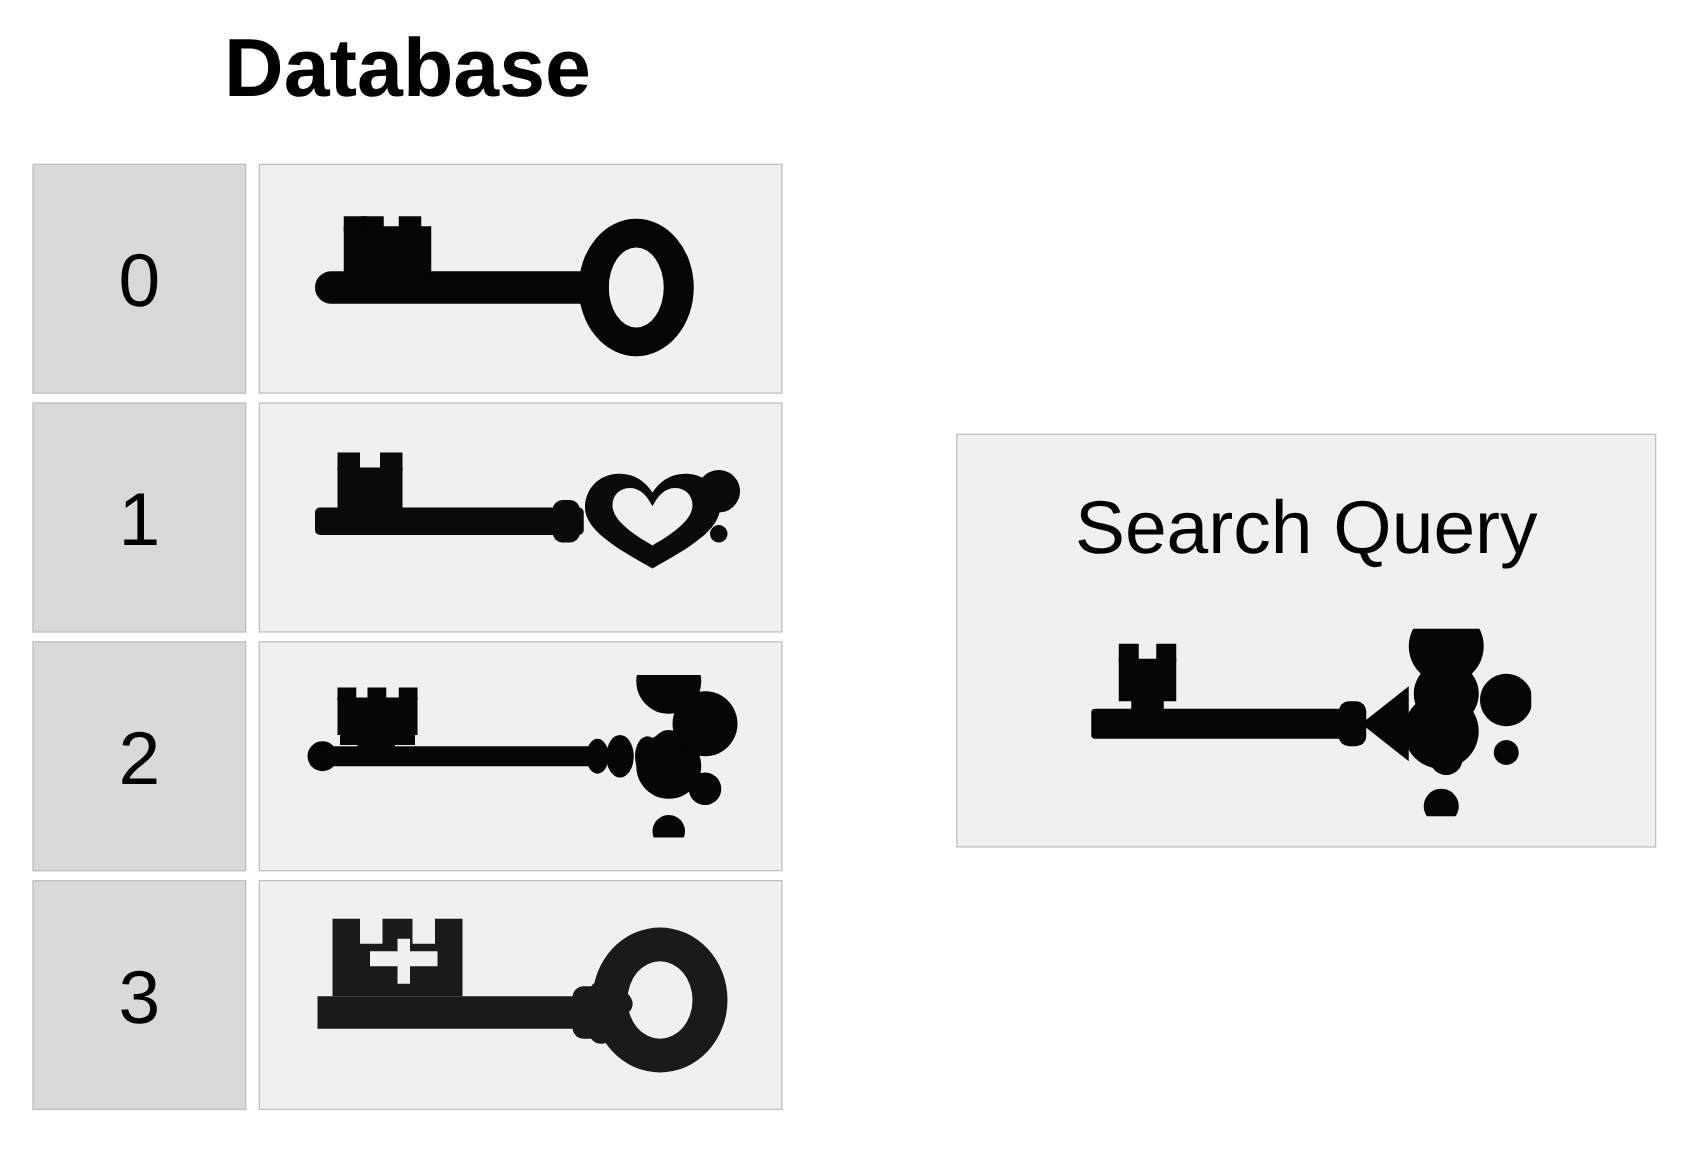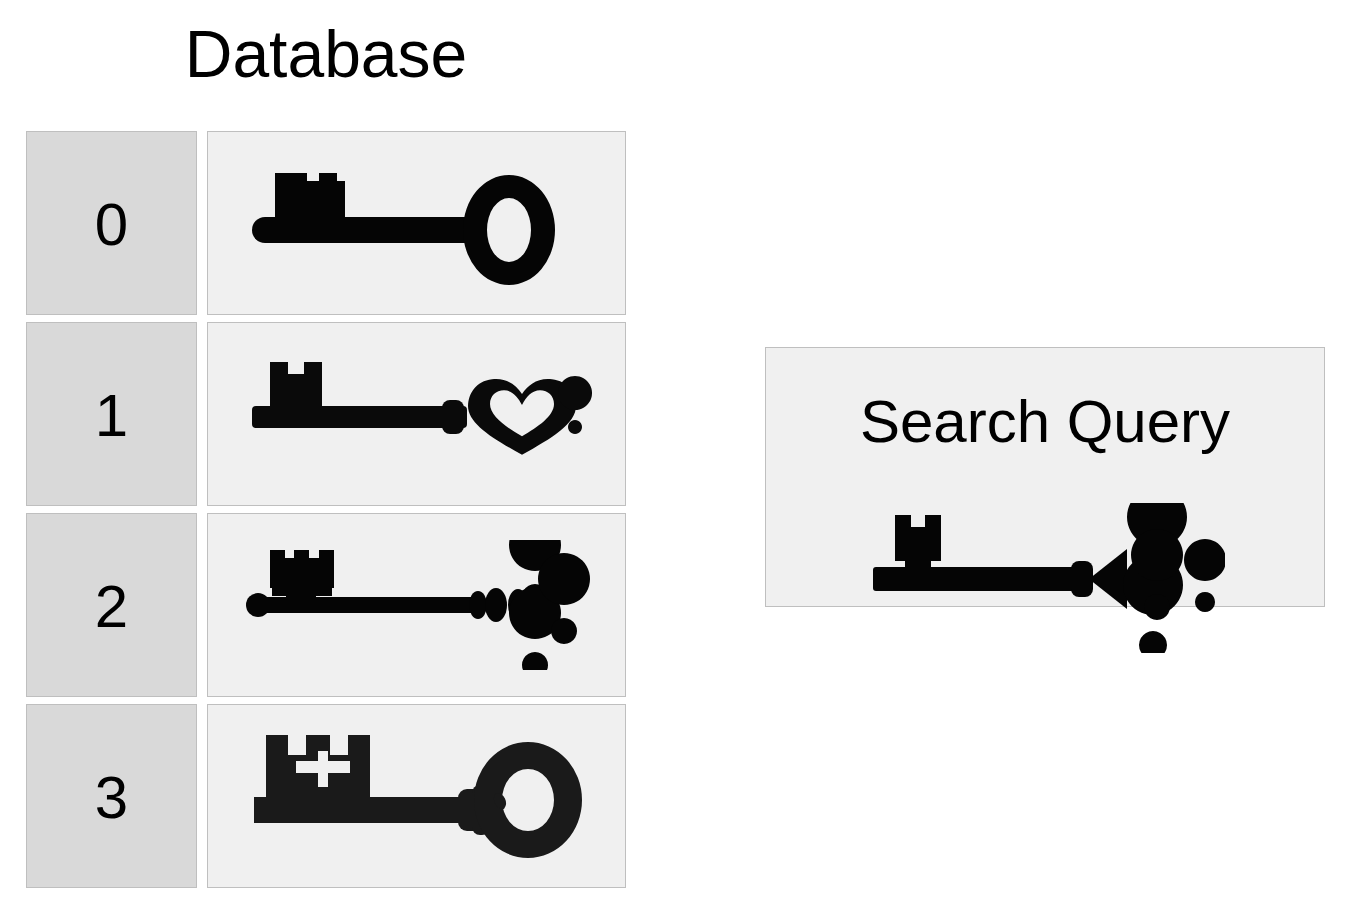--- a/index.html
+++ b/index.html
@@ -26,21 +26,21 @@
 
   
   .db-title {
     position: absolute;
     left: 26px;
     top: 8px;
     width: 600px;
     height: 92px;
     font-size: 66px;
     line-height: 92px;
-    font-weight: 400;
+    font-weight: 700;
     text-align: center;
     white-space: nowrap;
     color: #000000;
     letter-spacing: 0px;
   }
 
   
   .db-table {
     position: absolute;
     left: 26px;
@@ -98,21 +98,21 @@
   .key-art {
     display: block;
   }
 
   
   .query-panel {
     position: absolute;
     left: 765px;
     top: 347px;
     width: 560px;
-    height: 260px;
+    height: 331px;
     box-sizing: border-box;
     background: #f0f0f0;
     border: 1px solid #bfbfbf;
   }
   .query-title {
     position: absolute;
     left: 0;
     top: 32px;
     width: 558px;
     height: 84px;

